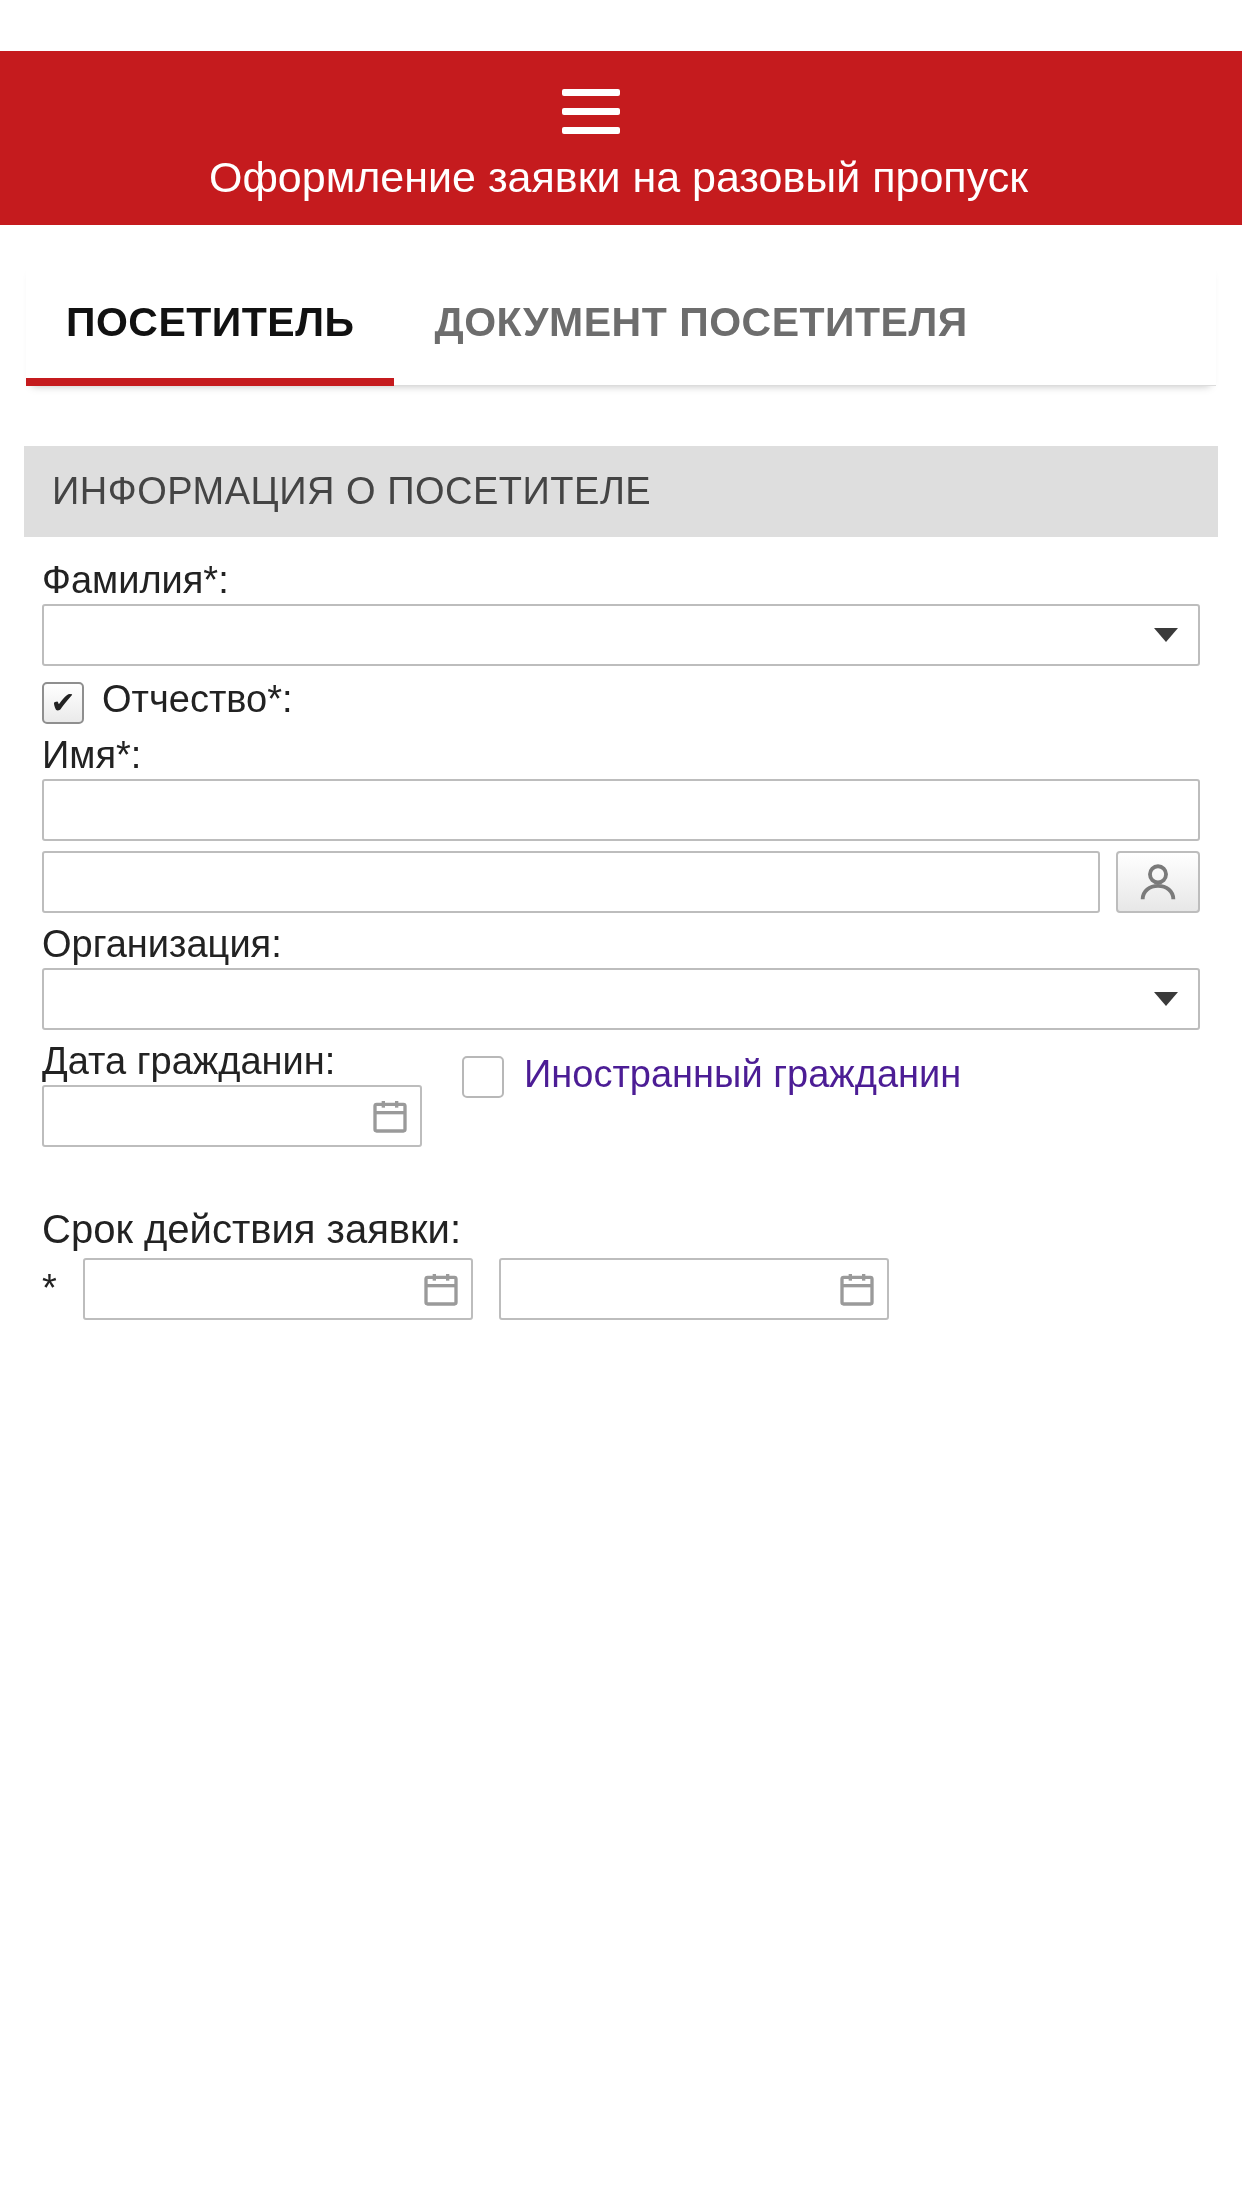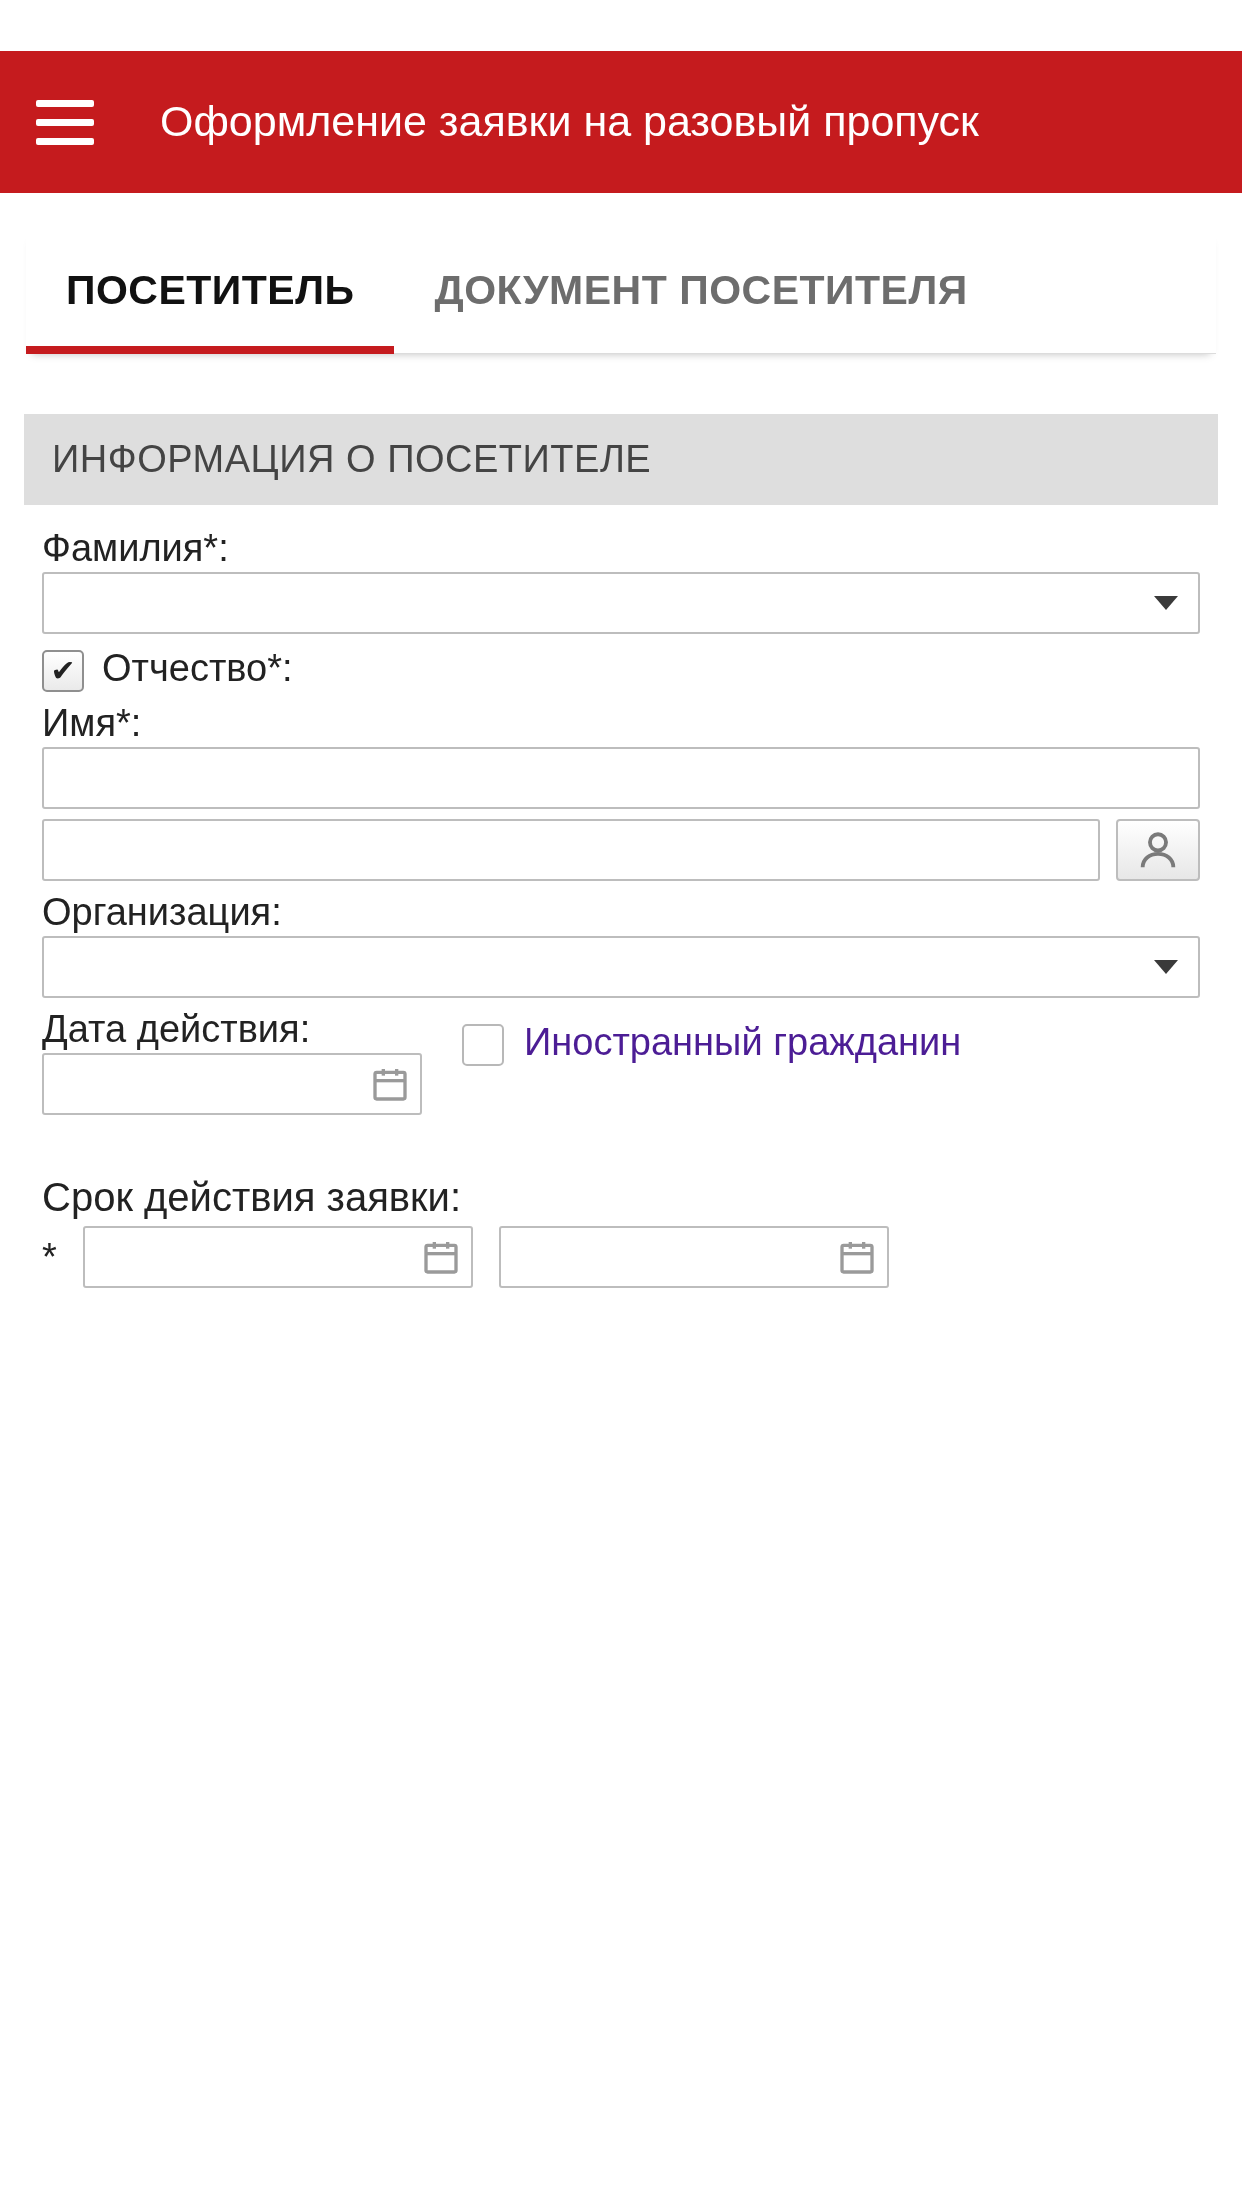--- a/index.html
+++ b/index.html
@@ -1,18 +1,18 @@
 <!DOCTYPE html>
 <html><head>
 <meta charset="utf-8">
 <style>
   * { box-sizing: border-box; margin: 0; padding: 0; }
   html, body { width: 1242px; height: 2208px; font-family: Arial, Helvetica, sans-serif; background: #fff; overflow: hidden; }
   .statusbar { height: 51px; background: #fff; }
-  .header { background: #c51b1e; color: #fff; display: flex; align-items: center; padding: 20px 30px 20px 25px; min-height: 142px; }
+  .header { background: #c51b1e; color: #fff; display: flex; align-items: center; padding: 20px 30px 20px 25px; min-height: 142px; flex-direction: column; }
   .menu-btn { width: 80px; height: 80px; display: flex; flex-direction: column; justify-content: center; align-items: center; gap: 12px; margin-right: 55px; flex-shrink: 0; }
   .menu-btn span { display: block; width: 58px; height: 7px; background: #fff; border-radius: 2px; }
   .header-title { font-size: 43px; line-height: 1.25; font-weight: 400; }
   .tabs-wrap { padding: 0 26px; margin-top: 0; }
   .tabs { display: flex; border-bottom: 1px solid #dcdcdc; margin-top: 38px; background:#fff; border-top-left-radius:6px; border-top-right-radius:6px; box-shadow: 0 6px 8px -6px rgba(0,0,0,0.25); }
   .tab { padding: 36px 40px 32px 40px; font-size: 41px; font-weight: 700; color: #6d6d6d; letter-spacing: 0.5px; white-space: nowrap; }
   .tab.active { color: #111; border-bottom: 8px solid #c51b1e; margin-bottom: -1px; }
   .content { padding: 0 24px; }
   .section { margin-top: 60px; }
   .section-header { background: #dedede; color: #444; font-size: 38px; font-weight: 400; padding: 24px 28px; letter-spacing: 0.5px; }
@@ -99,21 +99,21 @@
 
       <div class="field-row">
         <span class="field-label">Организация:</span>
         <div class="combo">
           <div class="caret"></div>
         </div>
       </div>
 
       <div class="dob-wrap">
         <div class="dob-col">
-          <span class="field-label">Дата действия:</span>
+          <span class="field-label">Дата гражданин:</span>
           <div class="date-input">
             <svg class="cal-icon" viewBox="0 0 24 24" fill="none" stroke="#9a9a9a" stroke-width="2">
               <rect x="3" y="5" width="18" height="16" rx="1"></rect>
               <line x1="3" y1="10" x2="21" y2="10"></line>
               <line x1="8" y1="3" x2="8" y2="7"></line>
               <line x1="16" y1="3" x2="16" y2="7"></line>
               <line x1="7" y1="14" x2="7" y2="14"></line>
               <line x1="12" y1="14" x2="12" y2="14"></line>
               <line x1="17" y1="14" x2="17" y2="14"></line>
             </svg>

